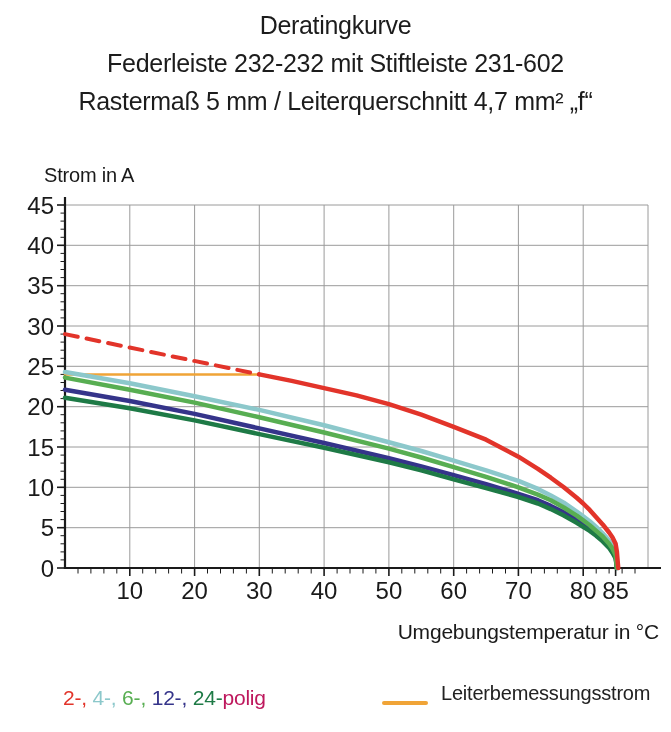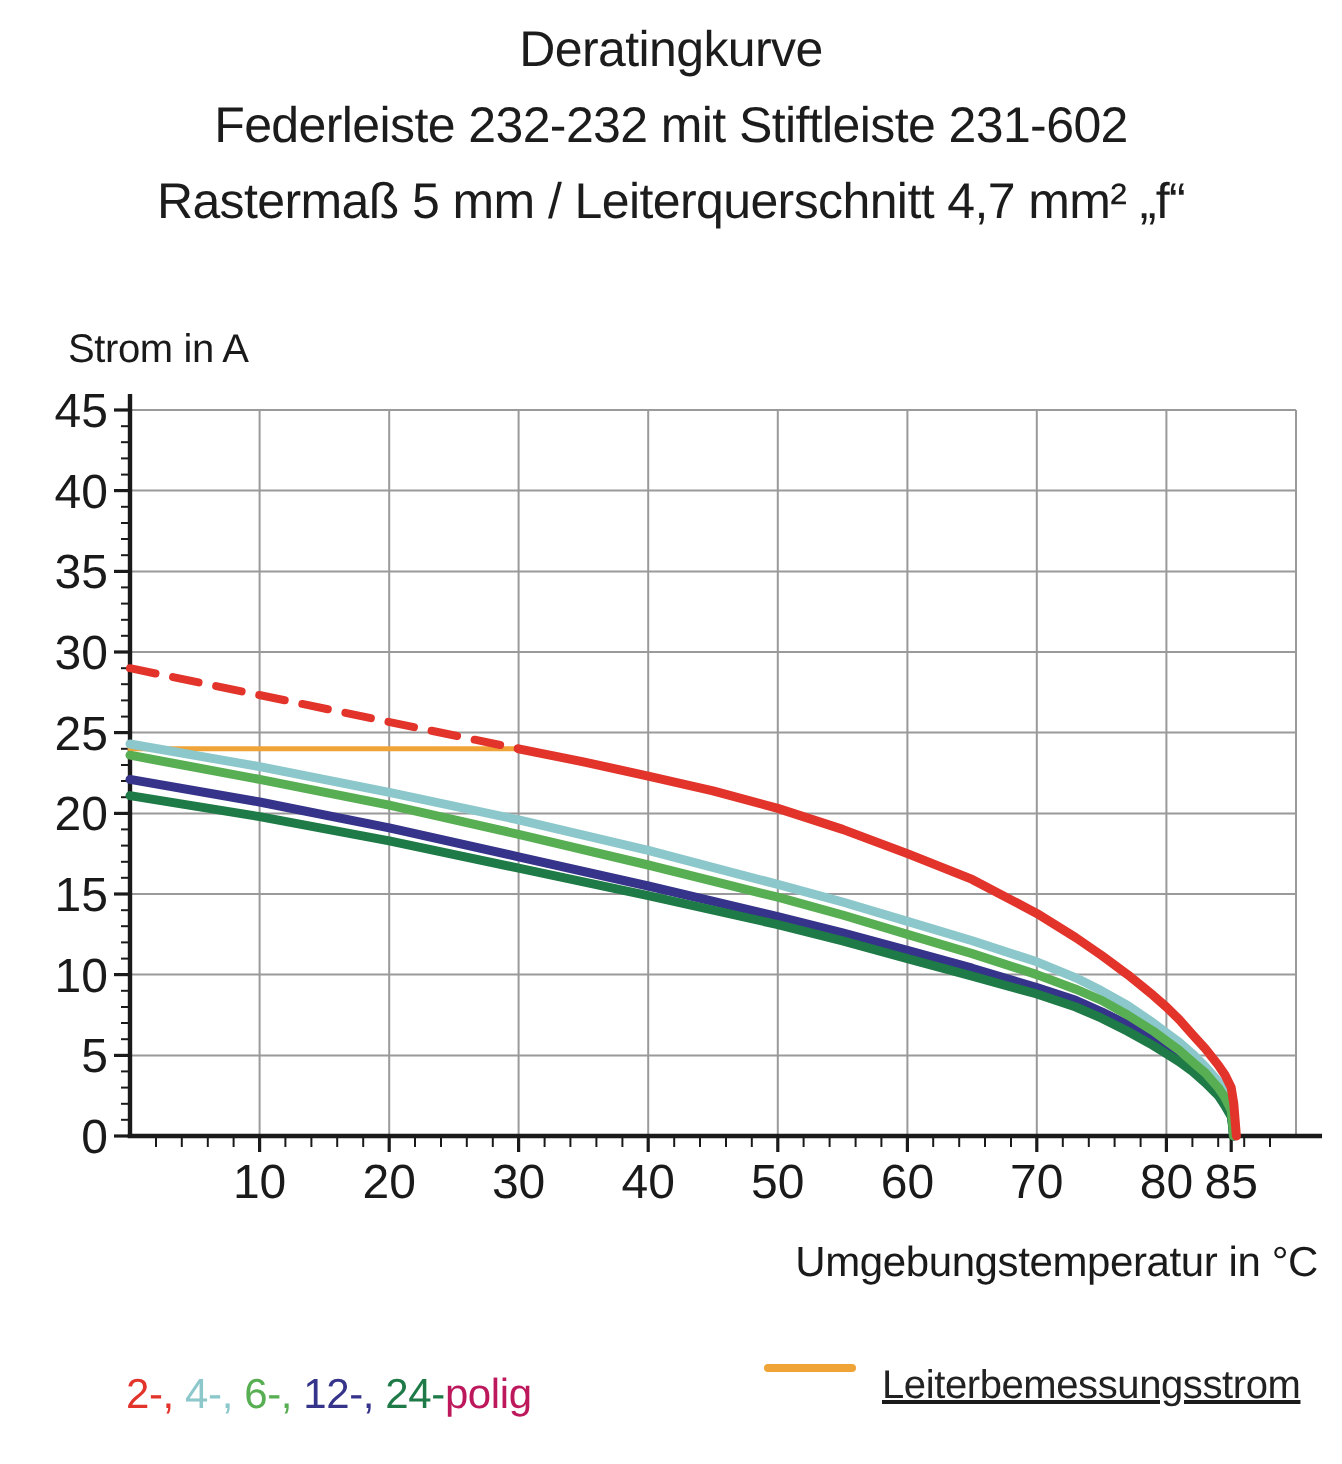--- a/index.html
+++ b/index.html
@@ -1,26 +1,26 @@
 <!DOCTYPE html>
 <html><head>
 <meta charset="utf-8">
 <style>
   html,body{margin:0;padding:0;background:#fff;}
   .stage{position:relative;width:671px;height:732px;background:#ffffff;
          font-family:"Liberation Sans", sans-serif;color:#1a1a1a;overflow:hidden;}
   .titles{position:absolute;top:6px;left:0;right:0;text-align:center;
           font-size:25px;line-height:38px;letter-spacing:-0.3px;color:#1c1c1c;}
-  .axis-title-y{position:absolute;left:34px;top:164px;font-size:20px;letter-spacing:-0.2px;}
+  .axis-title-y{position:absolute;left:44px;top:164px;font-size:20px;letter-spacing:-0.2px;}
   .axis-title-x{position:absolute;top:620px;right:12px;font-size:21px;letter-spacing:-0.2px;}
   .chart-wrap{position:absolute;left:0;top:185px;width:671px;height:432px;}
   svg{display:block;}
   svg text{font-family:"Liberation Sans", sans-serif;font-size:24px;fill:#1a1a1a;}
   .legend-poles{position:absolute;left:63px;top:686px;font-size:21px;letter-spacing:-0.2px;white-space:pre;}
-  .legend-rated{position:absolute;left:382px;top:682px;display:flex;align-items:flex-start;gap:13px;text-decoration:underline;}
+  .legend-rated{position:absolute;left:382px;top:682px;display:flex;align-items:flex-end;gap:13px;}
   .legend-rated .label{font-size:20px;letter-spacing:-0.2px;color:#222;}
   .swatch{display:inline-block;width:46px;height:4px;border-radius:2px;}
 </style>
 </head>
 <body>
 
 <div class="stage">
 
   <div class="titles">
     <div>Deratingkurve</div>

